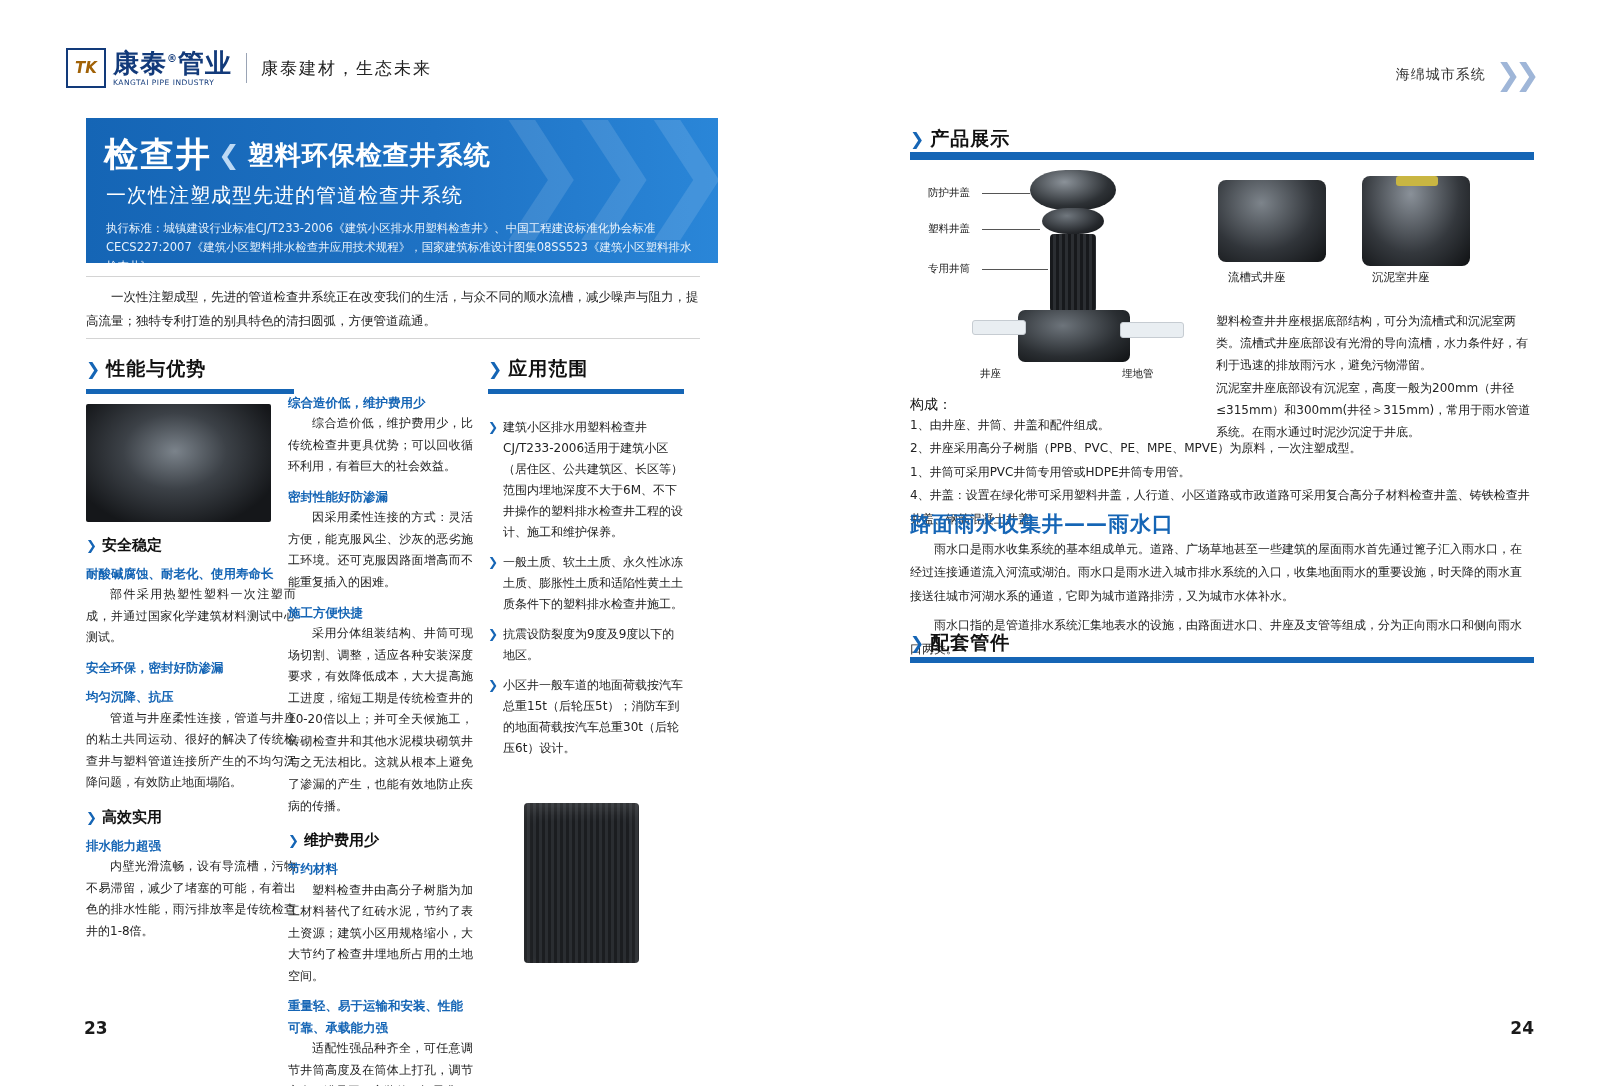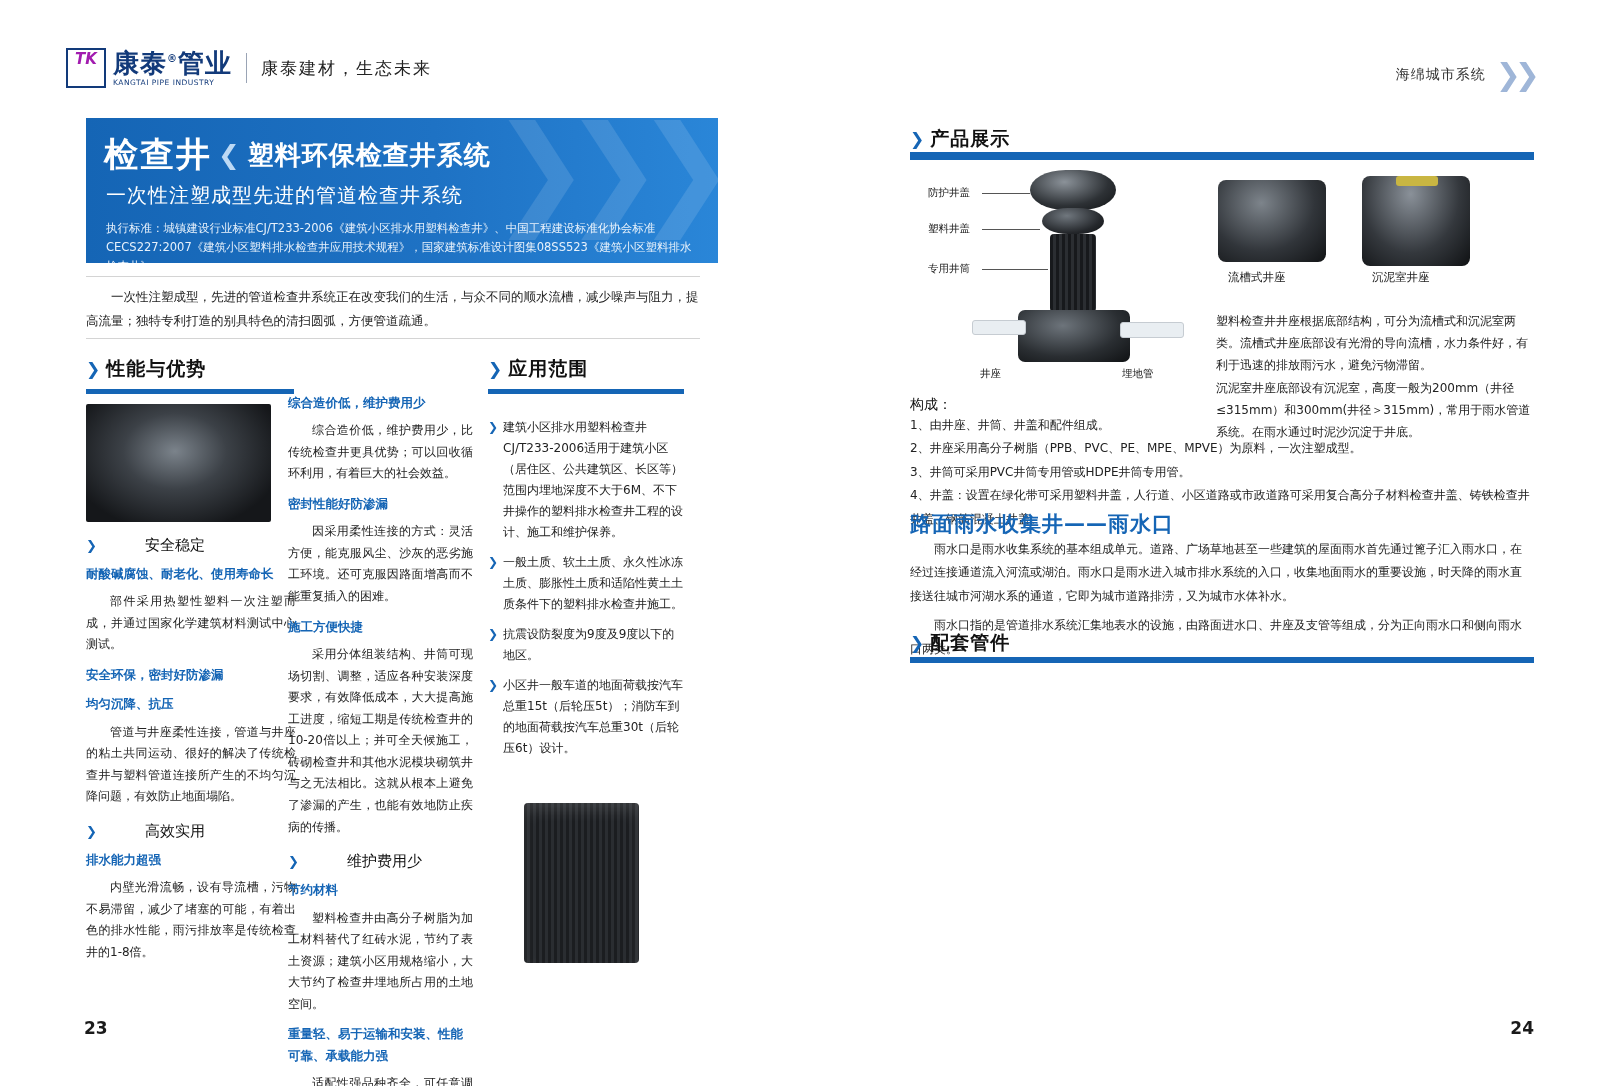--- a/index.html
+++ b/index.html
@@ -10,22 +10,22 @@
     color:#1a1a1a;
     position:relative;
     overflow:hidden;
   }
   .page{position:absolute;top:0;width:800px;height:1086px;}
   .page-left{left:0;}
   .page-right{left:800px;}
 
   
   .hdr{position:absolute;top:48px;left:66px;display:flex;align-items:center;}
-  .logo-box{width:36px;height:36px;border:2px solid #123a7a;display:flex;align-items:flex-start;justify-content:center;
-    font-weight:bold;font-size:15px;color:#a21caf;font-style:italic;}
+  .logo-box{width:36px;height:36px;border:2px solid #123a7a;display:flex;align-items:center;justify-content:center;
+    font-weight:bold;font-size:15px;color:#a16207;font-style:italic;}
   .logo-text{margin-left:7px;}
   .logo-cn{font-size:26px;font-weight:bold;color:#123a7a;letter-spacing:1px;line-height:1;}
   .logo-cn sup{font-size:10px;vertical-align:super;}
   .logo-en{font-size:7.5px;color:#123a7a;letter-spacing:.5px;margin-top:2px;}
   .logo-divider{width:1px;height:30px;background:#9aa4b5;margin:0 14px;}
   .logo-slogan{font-size:17px;color:#222;letter-spacing:2px;}
 
   .hdr-right{position:absolute;top:60px;right:66px;display:flex;align-items:center;}
   .hdr-right .t{font-size:14px;color:#333;letter-spacing:1px;}
   .chev-pair{margin-left:10px;color:#9fb6d8;font-size:30px;font-weight:bold;line-height:1;letter-spacing:-6px;}
@@ -53,23 +53,23 @@
   .sec-h .ar{color:#1565b5;font-size:17px;font-weight:bold;margin-right:6px;}
   .sec-h .tx{font-size:19px;font-weight:bold;color:#111;letter-spacing:1px;}
   .blue-bar{height:5px;background:#1565b5;margin-top:7px;}
 
   .colA{position:absolute;left:86px;top:356px;width:210px;}
   .colB{position:absolute;left:288px;top:392px;width:185px;}
   .colC{position:absolute;left:488px;top:356px;width:198px;}
 
   .sub-h{display:flex;align-items:center;margin-top:14px;}
   .sub-h .ar{color:#1565b5;font-size:13px;font-weight:bold;margin-right:5px;}
-  .sub-h .tx{font-size:15px;font-weight:normal;color:#111;margin-left:43px;}
+  .sub-h .tx{font-size:15px;font-weight:bold;color:#111;}
   .lead{color:#1565b5;font-weight:bold;font-size:12.5px;margin-top:8px;line-height:1.7;}
-  .para{font-size:12px;line-height:1.8;color:#222;margin-top:7px;text-align:justify;text-indent:2em;}
+  .para{font-size:12px;line-height:1.8;color:#222;margin-top:0;text-align:justify;text-indent:2em;}
 
   .bullet{display:flex;font-size:12px;line-height:1.75;color:#222;margin-top:9px;}
   .bullet .ar{color:#1565b5;font-weight:bold;margin-right:5px;flex:0 0 auto;}
 
   .pic{background:#121212;border-radius:2px;}
 
   
   .pgnum{position:absolute;bottom:48px;font-size:17px;color:#1a1a1a;font-weight:bold;margin-left:18px;}
   .pgnum.l{left:66px;}
   .pgnum.r{right:66px;}
@@ -243,21 +243,21 @@
 
     <div class="r-body" style="position:absolute;left:306px;top:128px;width:318px;white-space:pre-line;font-size:12px;line-height:1.85;margin-top:20px;">塑料检查井井座根据底部结构，可分为流槽式和沉泥室两类。流槽式井座底部设有光滑的导向流槽，水力条件好，有利于迅速的排放雨污水，避免污物滞留。
 沉泥室井座底部设有沉泥室，高度一般为200mm（井径≤315mm）和300mm(井径＞315mm)，常用于雨水管道系统。在雨水通过时泥沙沉淀于井底。</div>
   </div>
 
   <div style="position:absolute;left:910px;" class="r-sec"></div>
   <div style="position:absolute;left:110px;top:396px;width:620px;">
     <div style="font-size:14px;font-weight:normal;color:#111;">构成：</div>
     <div class="r-body" style="font-size:12px;">1、由井座、井筒、井盖和配件组成。</div>
     <div class="r-body" style="font-size:12px;">2、井座采用高分子树脂（PPB、PVC、PE、MPE、MPVE）为原料，一次注塑成型。</div>
-    <div class="r-body" style="font-size:12px;">3、井筒可采用PVC井筒专用管或HDPE井筒专用管。</div>
+    <div class="r-body" style="font-size:12px;">1、井筒可采用PVC井筒专用管或HDPE井筒专用管。</div>
     <div class="r-body" style="font-size:12px;">4、井盖：设置在绿化带可采用塑料井盖，人行道、小区道路或市政道路可采用复合高分子材料检查井盖、铸铁检查井井盖、钢筋混凝土井盖。</div>
   </div>
 
   <div style="position:absolute;left:110px;top:510px;width:620px;">
     <div style="font-size:21px;font-weight:bold;color:#1565b5;letter-spacing:1px;">路面雨水收集井——雨水口</div>
     <div class="r-body" style="text-indent:2em;font-size:12px;">雨水口是雨水收集系统的基本组成单元。道路、广场草地甚至一些建筑的屋面雨水首先通过篦子汇入雨水口，在经过连接通道流入河流或湖泊。雨水口是雨水进入城市排水系统的入口，收集地面雨水的重要设施，时天降的雨水直接送往城市河湖水系的通道，它即为城市道路排涝，又为城市水体补水。</div>
     <div class="r-body" style="text-indent:2em;font-size:12px;margin-top:6px;">雨水口指的是管道排水系统汇集地表水的设施，由路面进水口、井座及支管等组成，分为正向雨水口和侧向雨水口两类。</div>
   </div>
 
   <div style="position:absolute;left:110px;top:630px;">

